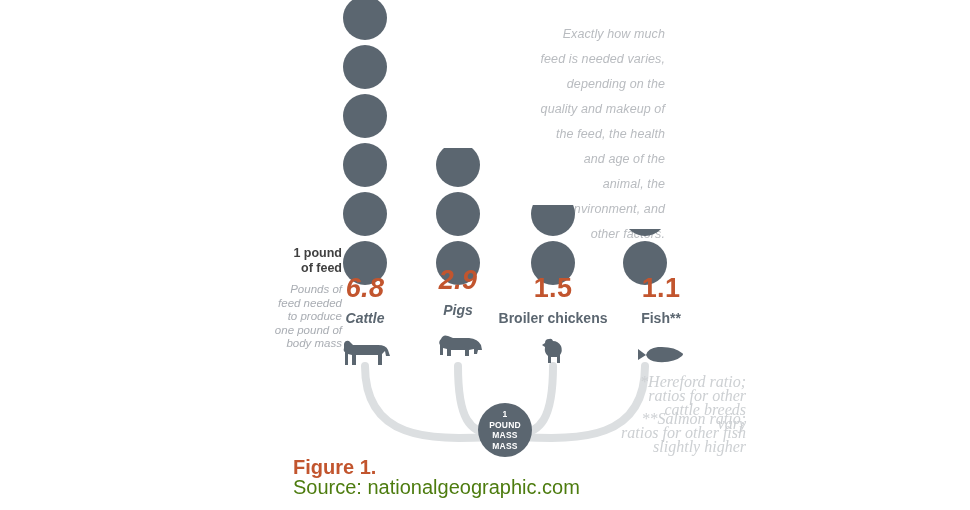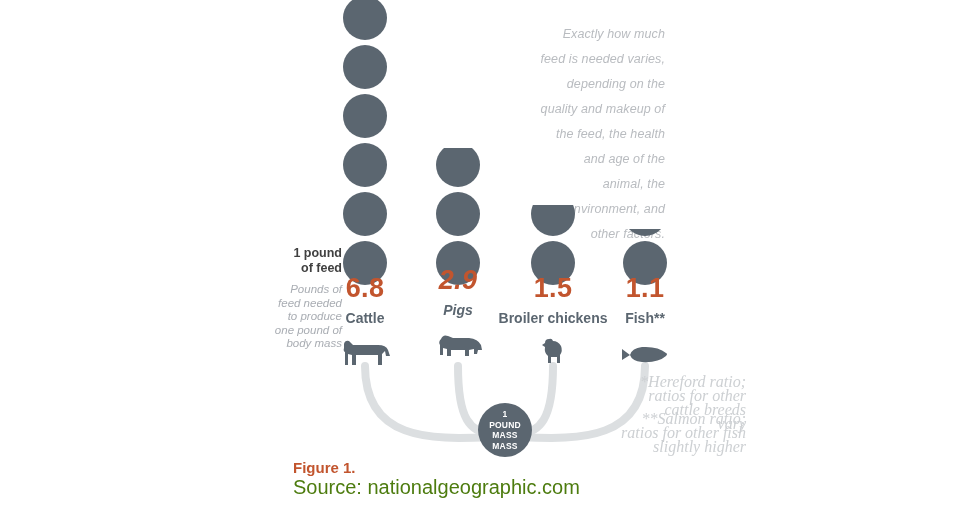--- a/index.html
+++ b/index.html
@@ -161,21 +161,21 @@
   .foot-1 { left: 640px; top: 375px; width: 106px; text-align: right; }
   .foot-2 { left: 620px; top: 412px; width: 126px; text-align: right; }
 
   
   .caption {
     position: absolute;
     left: 293px;
     top: 458px;
   }
   .caption .fig {
-    font-size: 15px;
+    font-size: 20px;
     font-weight: bold;
     color: #c2552e;
     line-height: 19px;
   }
   .caption .src {
     font-size: 20px;
     color: #4d7c0f;
     line-height: 21px;
   }
 
@@ -192,21 +192,21 @@
     <path d="M 553 366 C 553 420 540 432 518 435" fill="none" stroke="#dcdfe1" stroke-width="8" stroke-linecap="round"></path>
     <path d="M 645 366 C 645 440 580 440 521 437" fill="none" stroke="#dcdfe1" stroke-width="8" stroke-linecap="round"></path>
   </svg>
 
   <div class="note">Exactly how much feed is needed varies, depending on the quality and makeup of the feed, the health and age of the animal, the environment, and other factors.</div>
 
   <div class="feed-label">1 pound<br>of feed</div>
   <div class="pointer"></div>
   <div class="sub-label">Pounds of<br>feed needed<br>to produce<br>one pound of<br>body mass</div>
 
-  <div class="col" style="left:305px; top:0px; height:366px;">
+  <div class="col" style="left:305px; top:0px; height:366px;font-style:italic;">
     <div class="stack" style="bottom:81px;">
 
       <div class="dot"></div>
       <div class="dot"></div>
       <div class="dot"></div>
       <div class="dot"></div>
       <div class="dot"></div>
       <div class="dot"></div>
     </div>
     <div style="position:absolute; bottom:0; left:0; width:120px;">
@@ -251,21 +251,21 @@
         </svg>
       </div>
     </div>
   </div>
 
   <div class="col" style="left:585px; top:0px; height:366px;">
     <div class="stack" style="bottom:81px;">
       <div class="frac" style="height:7px;"></div>
       <div class="dot"></div>
     </div>
-    <div style="position:absolute; bottom:0; left:0; width:120px;">
+    <div style="position:absolute; bottom:0; left:16px; width:120px;">
       <div class="value">1.1</div>
       <div class="name">Fish**</div>
       <div class="animal">
         <svg width="54" height="22" viewBox="0 0 54 22">
           <path d="M4 5 L4 16 L12 11 Q14 4 24 3 Q40 2 48 9 Q50 10 48 12 Q40 19 24 18 Q14 17 12 11 Z" fill="#5b6670"></path>
         </svg>
       </div>
     </div>
   </div>
 

